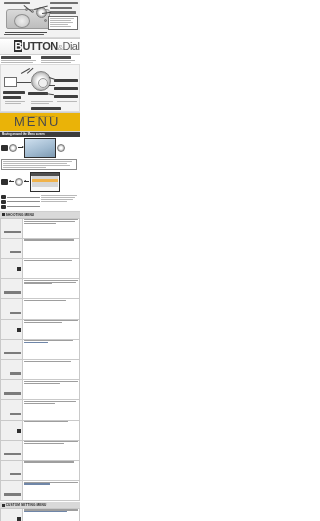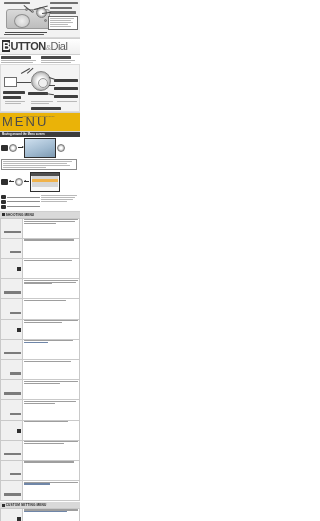--- a/index.html
+++ b/index.html
@@ -98,20 +98,21 @@
     padding-left: 2px;
     overflow: hidden;
   }
   .banner .big {
     font-size: 11px;
     font-weight: bold;
     letter-spacing: -0.5px;
     color: #3a3a3a;
     line-height: 14px;
     white-space: nowrap;
+    margin-left: 12px;
   }
   .banner .big .blk {
     background: #2e2e2e;
     color: #ffffff;
     padding: 0 0.5px;
   }
   .banner .big .amp {
     color: #9a9a9a;
     font-weight: normal;
     font-size: 8px;

